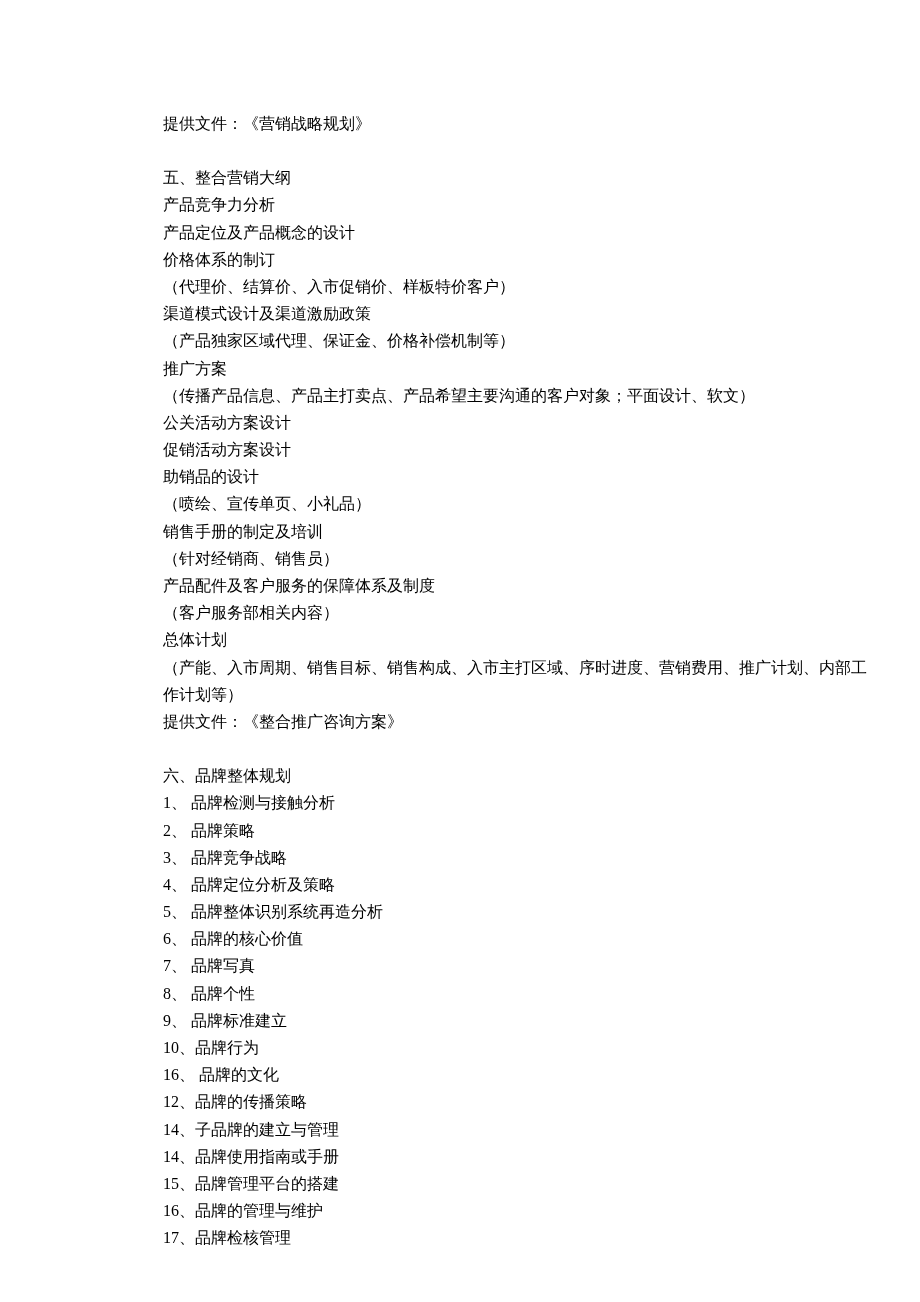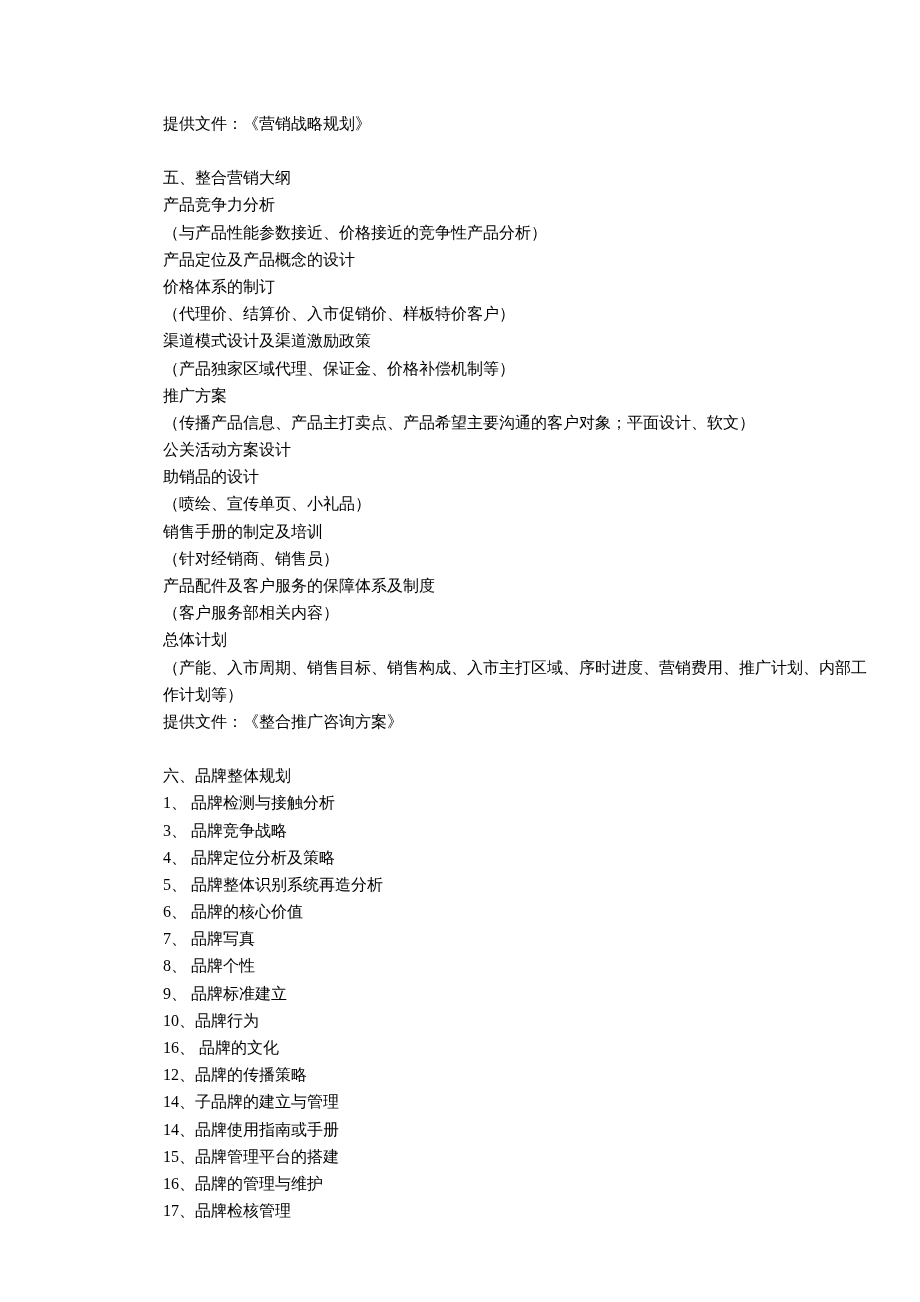--- a/index.html
+++ b/index.html
@@ -26,42 +26,43 @@
     }
   </style>
 </head>
 <body>
 
 <div id="content">
     <div class="line">提供文件：《营销战略规划》</div>
     <div class="spacer"></div>
     <div class="line">五、整合营销大纲</div>
     <div class="line">产品竞争力分析</div>
-    <div class="line">（与产品性能参数接近、价格接近的竞争性产品分析）</div>
     <div class="line">产品定位及产品概念的设计</div>
     <div class="line">价格体系的制订</div>
     <div class="line">（代理价、结算价、入市促销价、样板特价客户）</div>
     <div class="line">渠道模式设计及渠道激励政策</div>
     <div class="line">（产品独家区域代理、保证金、价格补偿机制等）</div>
     <div class="line">推广方案</div>
     <div class="line">（传播产品信息、产品主打卖点、产品希望主要沟通的客户对象；平面设计、软文）</div>
     <div class="line">公关活动方案设计</div>
+    <div class="line">促销活动方案设计</div>
     <div class="line">助销品的设计</div>
     <div class="line">（喷绘、宣传单页、小礼品）</div>
     <div class="line">销售手册的制定及培训</div>
     <div class="line">（针对经销商、销售员）</div>
     <div class="line">产品配件及客户服务的保障体系及制度</div>
     <div class="line">（客户服务部相关内容）</div>
     <div class="line">总体计划</div>
     <div class="line">（产能、入市周期、销售目标、销售构成、入市主打区域、序时进度、营销费用、推广计划、内部工</div>
     <div class="line">作计划等）</div>
     <div class="line">提供文件：《整合推广咨询方案》</div>
     <div class="spacer"></div>
     <div class="line">六、品牌整体规划</div>
     <div class="line">1、 品牌检测与接触分析</div>
+    <div class="line">2、 品牌策略</div>
     <div class="line">3、 品牌竞争战略</div>
     <div class="line">4、 品牌定位分析及策略</div>
     <div class="line">5、 品牌整体识别系统再造分析</div>
     <div class="line">6、 品牌的核心价值</div>
     <div class="line">7、 品牌写真</div>
     <div class="line">8、 品牌个性</div>
     <div class="line">9、 品牌标准建立</div>
     <div class="line">10、品牌行为</div>
     <div class="line">16、      品牌的文化</div>
     <div class="line">12、品牌的传播策略</div>

